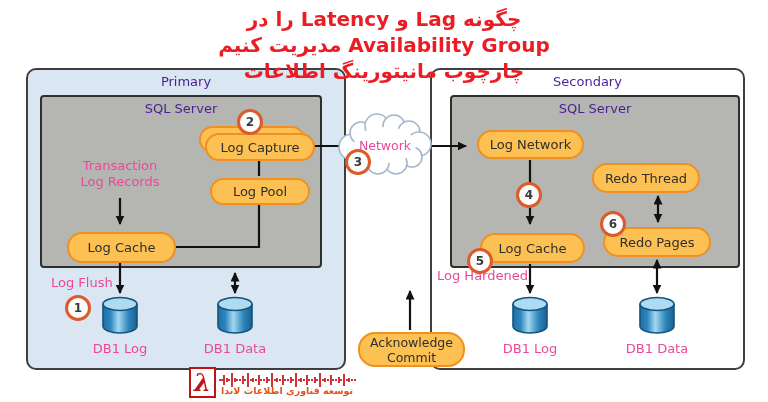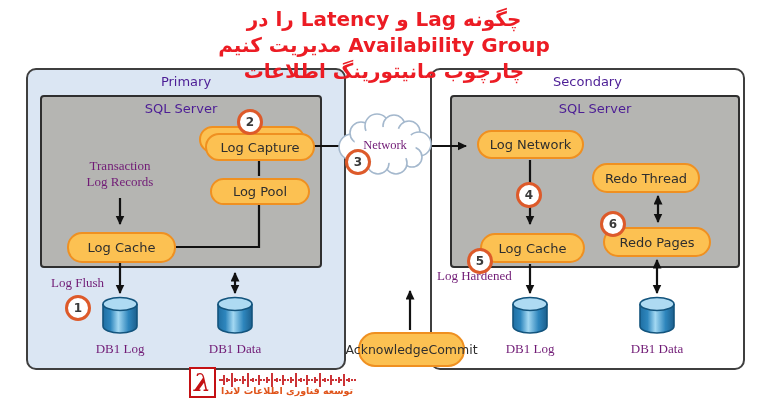--- a/index.html
+++ b/index.html
@@ -31,21 +31,21 @@
           border-radius:15px; display:flex; align-items:center; justify-content:center;
           font-size:13px; color:#2e2e2e; z-index:4; }
   .pill-back { background:#fcc152; border:2px solid #ef9021; border-radius:15px;
                position:absolute; z-index:4; }
   
   .step { position:absolute; width:26px; height:26px; border-radius:50%;
           background:#fff; border:3px solid #dd5a2a; display:flex; align-items:center;
           justify-content:center; font-size:12px; font-weight:bold; color:#3a3a3a;
           z-index:5; }
   
-  .txt { position:absolute; font-size:13px; color:#701a75; z-index:4;font-family:Liberation Serif, serif; }
+  .txt { position:absolute; font-size:13px; color:#ec4899; z-index:4; }
   .ctr { text-align:center; }
   
   #lambda-box { position:absolute; left:189px; top:367px; width:27px; height:31px;
                 border:2px solid #c41114; background:#fff; z-index:6;
                 display:flex; align-items:center; justify-content:center;
                 font-family:"DejaVu Serif", serif; font-style:italic; font-weight:bold;
                 font-size:24px; color:#c41114; line-height:1; }
   #waveform { position:absolute; left:219px; top:372px; z-index:6; }
   #company { position:absolute; left:213px; top:385px; width:148px; text-align:center;
              direction:rtl; font-size:9.5px; font-weight:bold; color:#e0551c; z-index:6; }
@@ -155,21 +155,21 @@
 
   <div class="pill" style="left:477px; top:130px; width:107px; height:29px;">Log Network</div>
   <div class="pill" style="left:480px; top:233px; width:105px; height:30px;">Log Cache</div>
   <div class="pill" style="left:592px; top:163px; width:108px; height:30px;">Redo Thread</div>
   <div class="pill" style="left:603px; top:227px; width:108px; height:30px;">Redo Pages</div>
 
   <div class="txt" style="left:437px; top:268px;">Log Hardened</div>
   <div class="txt ctr" style="left:490px; top:341px; width:80px;">DB1 Log</div>
   <div class="txt ctr" style="left:617px; top:341px; width:80px;">DB1 Data</div>
 
-  <div class="pill" style="left:358px; top:332px; width:107px; height:35px; line-height:15px; font-size:12.5px; border-radius:17px;">
+  <div class="pill" style="left:358px; top:332px; width:107px; height:35px; flex-direction:column; line-height:15px; font-size:12.5px; border-radius:17px;">
     <div>Acknowledge</div>
     <div>Commit</div>
   </div>
 
   <div class="step" style="left:65px;  top:295px;">1</div>
   <div class="step" style="left:237px; top:109px;">2</div>
   <div class="step" style="left:345px; top:149px;">3</div>
   <div class="step" style="left:516px; top:182px;">4</div>
   <div class="step" style="left:467px; top:248px;">5</div>
   <div class="step" style="left:600px; top:211px;">6</div>

